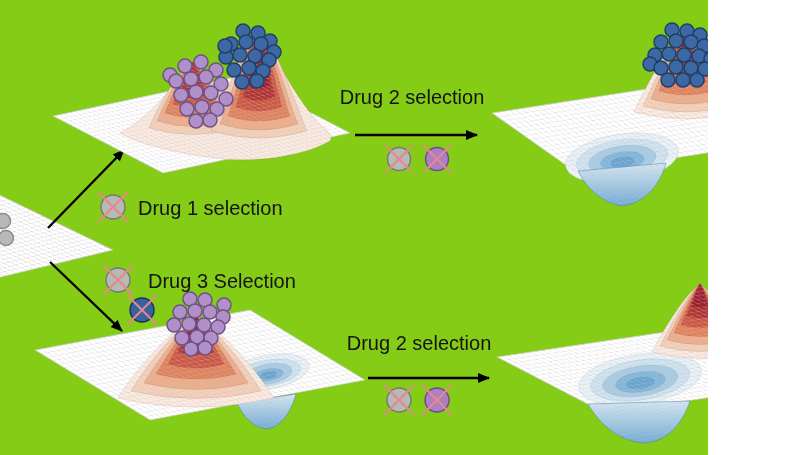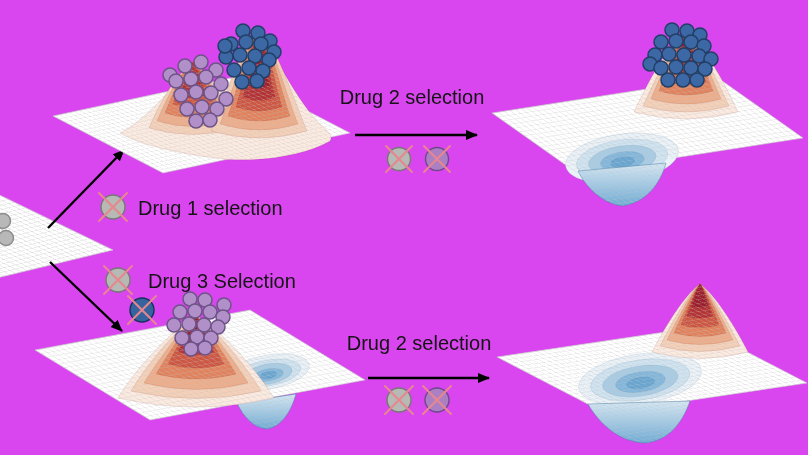--- a/index.html
+++ b/index.html
@@ -1,16 +1,16 @@
 <!DOCTYPE html>
 <html><head>
 <meta charset="utf-8">
 <style>
   html,body{margin:0;padding:0;background:#ffffff;}
-  .stage{position:relative;width:808px;height:455px;background:#d946ef;overflow:hidden;}
+  .stage{position:relative;width:708px;height:455px;background:#84cc16;overflow:hidden;}
   svg{display:block;}
   text{font-family:"Liberation Sans", sans-serif;fill:#141414;}
   .fig-label{font-size:20px;}
   .mesh-plane{fill:#ffffff;stroke:#c9c9c9;stroke-width:0.6;}
   .arrow-line{stroke:#000000;stroke-width:2.4;fill:none;}
   .xmark{stroke:#e8868f;stroke-width:2;fill:none;stroke-linecap:round;}
   .c-gray{fill:#b6b9b4;stroke:#777777;stroke-width:1.4;}
   .c-purple{fill:#ab80c2;stroke:#70478e;stroke-width:1.4;}
   .c-blue{fill:#35639e;stroke:#17315d;stroke-width:1.4;}
   .band{stroke:rgba(120,40,35,0.25);stroke-width:0.5;}

